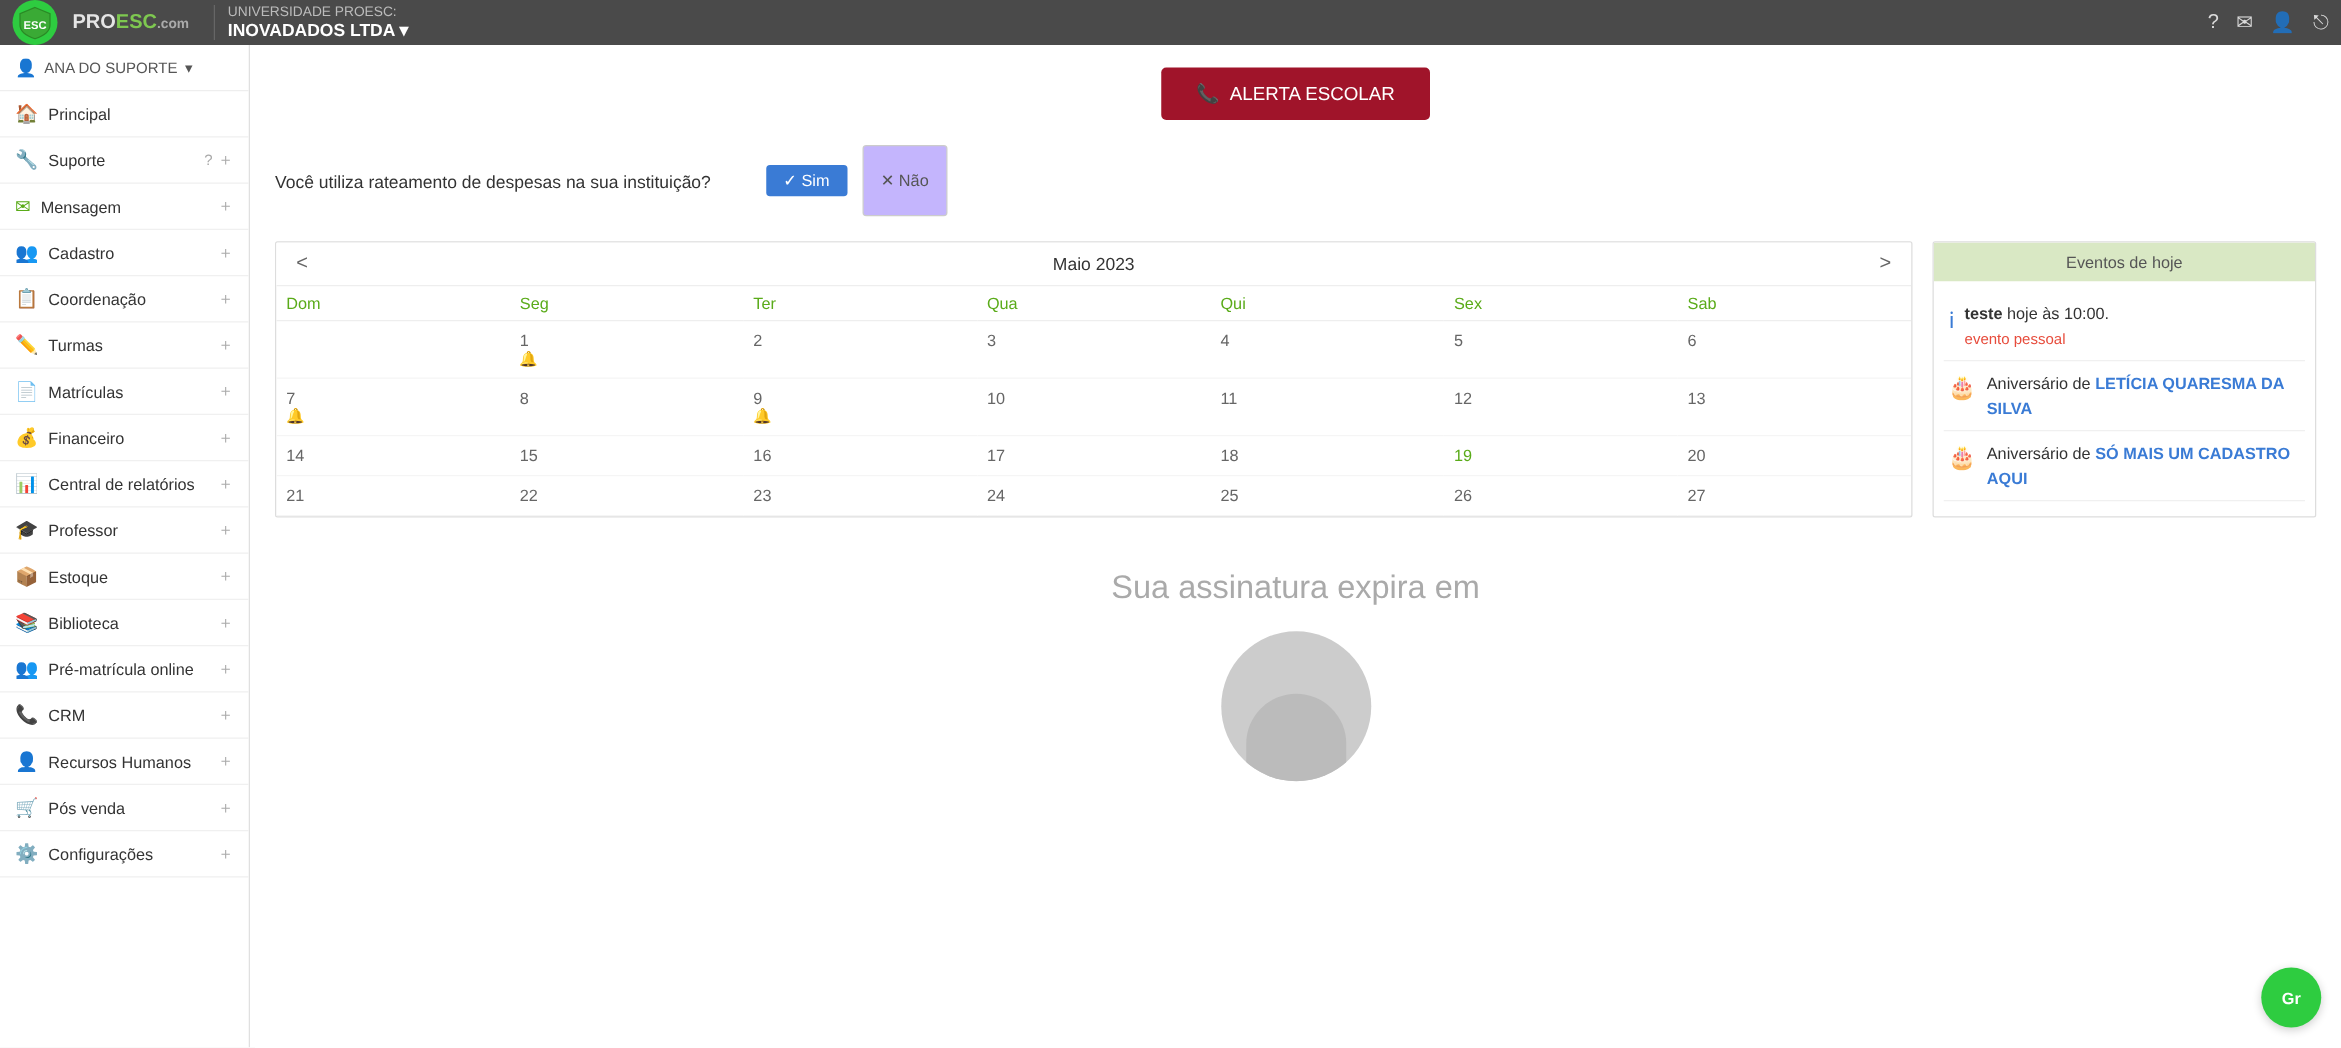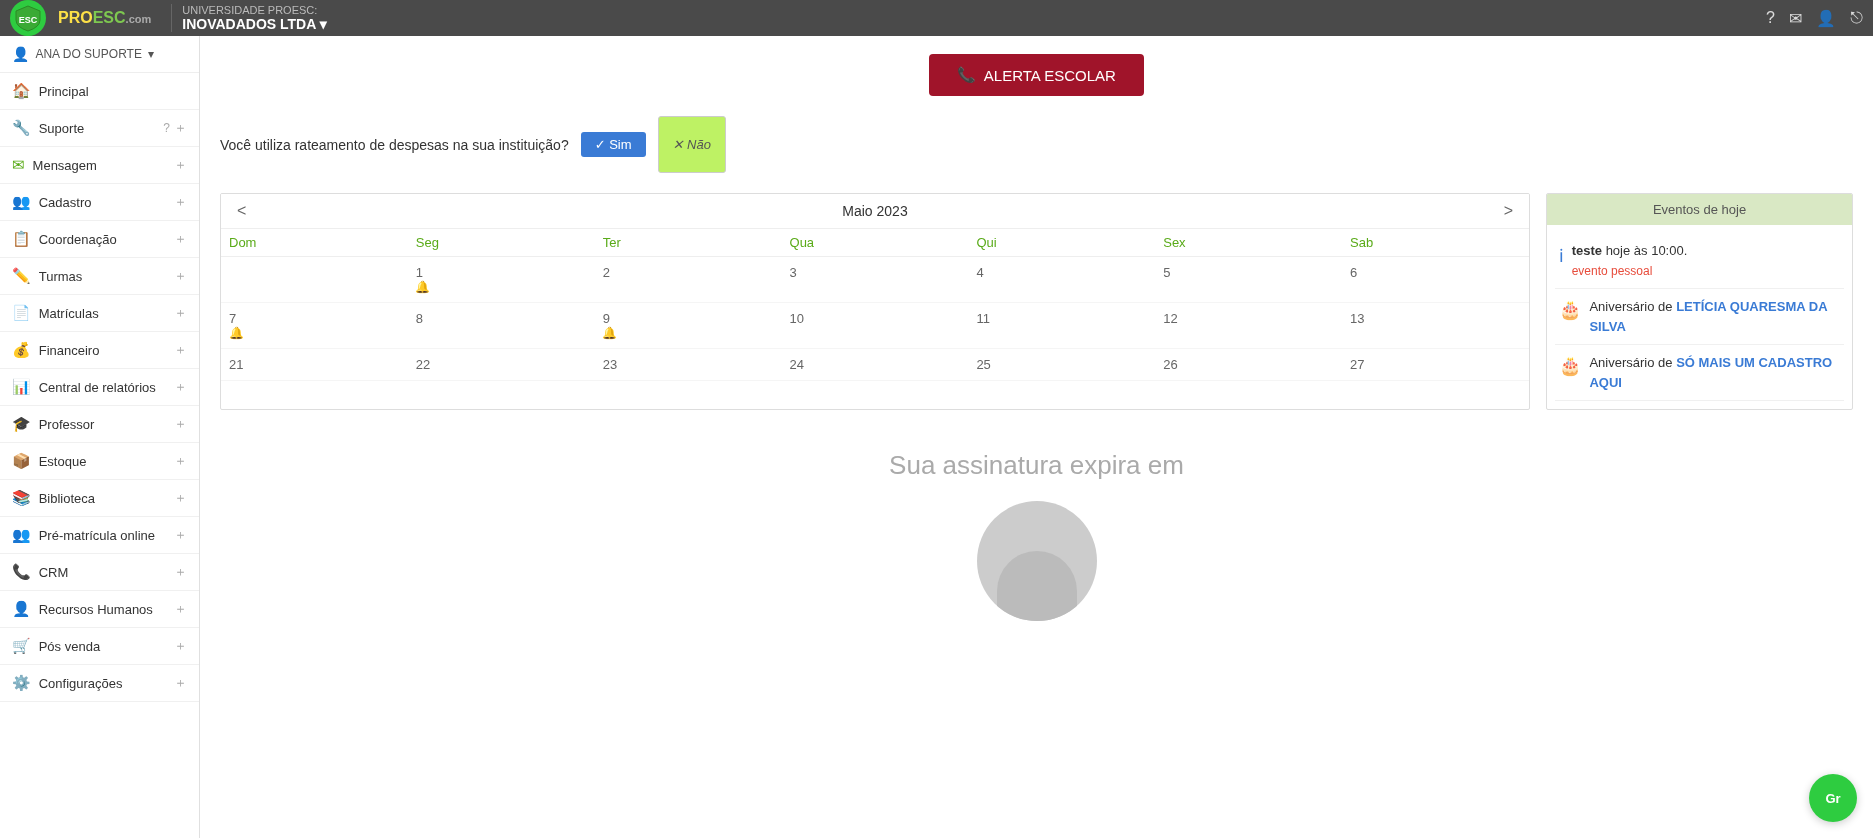--- a/index.html
+++ b/index.html
@@ -106,33 +106,33 @@
       background: #3a7bd5;
       color: white;
       border: none;
       padding: 5px 14px;
       border-radius: 3px;
       cursor: pointer;
       font-size: 13px;
       display: flex;
       align-items: center;
       gap: 4px;
+      margin-left: 32px;
     }
     .btn-nao {
-      background: #bef264;
+      background: #c4b5fd;
       color: #555;
       border: 1px solid #ccc;
       padding: 20px 14px;
       border-radius: 3px;
       cursor: pointer;
       font-size: 13px;
       display: flex;
       align-items: center;
       gap: 4px;
-      font-style: italic;
     }
 
     
     .calendar-section {
       display: flex;
       gap: 16px;
       padding: 10px 20px;
     }
     .calendar-box {
       flex: 1;
@@ -275,21 +275,21 @@
 <div class="topbar">
   <div class="topbar-left">
     <div class="logo-area">
       <div class="logo-shield">
         <svg width="28" height="28" viewBox="0 0 28 28">
           <path d="M14 2 L26 7 L26 16 Q26 23 14 27 Q2 23 2 16 L2 7 Z" fill="#3aaa35" stroke="#2a8a25" stroke-width="1"></path>
           <text x="14" y="19" text-anchor="middle" fill="white" font-size="9" font-weight="bold">ESC</text>
         </svg>
       </div>
       <span class="logo-text">
-        <span style="color:#fde047">PRO</span><span>ESC</span><span style="font-size:11px;color:#aaa">.com</span>
+        <span style="color:#e5e5e5">PRO</span><span>ESC</span><span style="font-size:11px;color:#aaa">.com</span>
       </span>
     </div>
     <div class="uni-info">
       <div style="font-size:11px;color:#bbb;">UNIVERSIDADE PROESC:</div>
       <div class="uni-name">
         <span>INOVADADOS LTDA</span> <span>▾</span>
       </div>
     </div>
   </div>
   <div class="topbar-right">
@@ -526,20 +526,29 @@
             <tr>
               <td class="has-bell">7<span class="bell-icon">🔔</span></td>
               <td>8</td>
               <td class="has-bell day-green">9<span class="bell-icon">🔔</span></td>
               <td>10</td>
               <td>11</td>
               <td>12</td>
               <td>13</td>
             </tr>
             <tr>
+              <td>14</td>
+              <td>15</td>
+              <td>16</td>
+              <td>17</td>
+              <td>18</td>
+              <td style="color:#5aab19;">19</td>
+              <td>20</td>
+            </tr>
+            <tr>
               <td>21</td>
               <td>22</td>
               <td>23</td>
               <td>24</td>
               <td>25</td>
               <td>26</td>
               <td>27</td>
             </tr>
           </tbody>
         </table>

